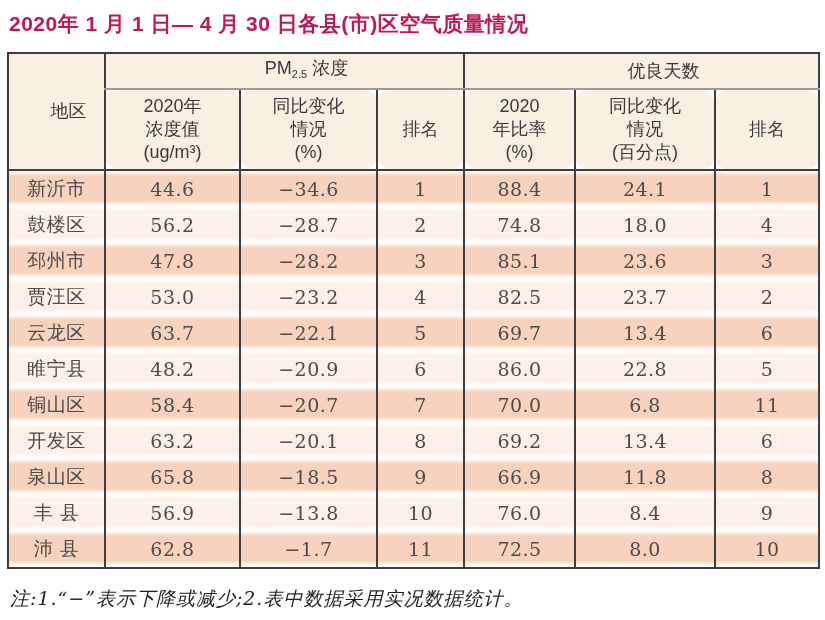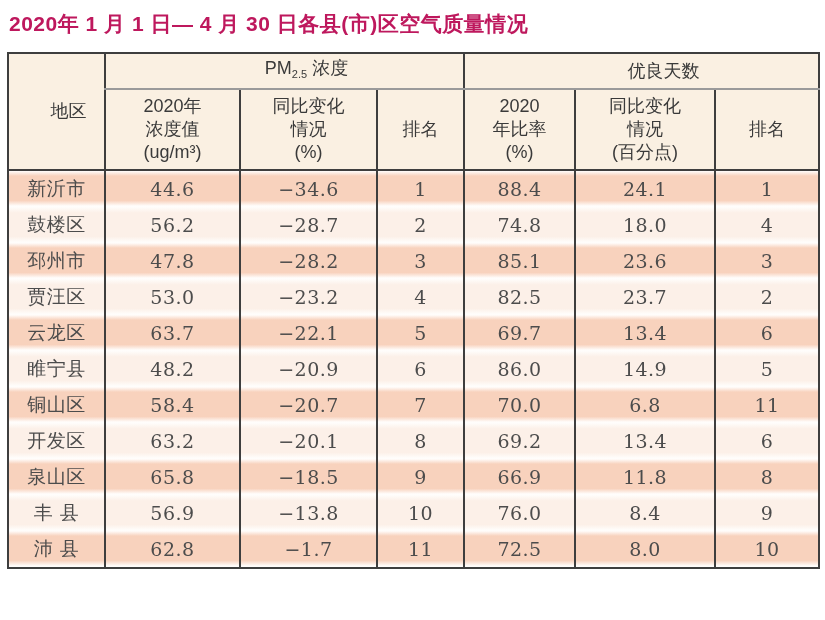--- a/index.html
+++ b/index.html
@@ -34,21 +34,21 @@
     padding:0;overflow:hidden;
   }
   .aq thead th{
     background:var(--header-bg);
     font-family:"Liberation Sans","DejaVu Sans",sans-serif;
     font-weight:400;font-size:18px;color:var(--text-head);
     line-height:23px;
   }
   .aq .group-row th{height:34px;}
   th.group-span{border-bottom:2px solid var(--border-gray);padding-left:44px;}
-  .aq .sub-row th{height:79px;border-bottom:2px solid var(--border-dark);}
+  .aq .sub-row th{height:79px;border-bottom:2px solid var(--border-dark);border-radius:15px;}
   th.region-head{border-bottom:2px solid var(--border-dark);font-size:19px;padding-left:24px;}
   .pm-sub{font-size:11px;vertical-align:-4px;}
   .aq tbody td{
     height:36px;font-size:19px;color:var(--text-data);
     font-family:"DejaVu Serif","Liberation Serif",serif;
     letter-spacing:0.5px;
   }
   tr.band-dark td{
     background:linear-gradient(180deg,var(--gap) 0%,var(--row-dark) 14%,var(--row-dark) 82%,var(--gap) 97%);
   }
@@ -155,21 +155,21 @@
         <td>69.7</td>
         <td>13.4</td>
         <td>6</td>
       </tr>
       <tr class="band-light">
         <td>睢宁县</td>
         <td>48.2</td>
         <td>−20.9</td>
         <td>6</td>
         <td>86.0</td>
-        <td>14.9</td>
+        <td>22.8</td>
         <td>5</td>
       </tr>
       <tr class="band-dark">
         <td>铜山区</td>
         <td>58.4</td>
         <td>−20.7</td>
         <td>7</td>
         <td>70.0</td>
         <td>6.8</td>
         <td>11</td>
@@ -206,14 +206,15 @@
         <td>62.8</td>
         <td>−1.7</td>
         <td>11</td>
         <td>72.5</td>
         <td>8.0</td>
         <td>10</td>
       </tr>
     </tbody>
   </table>
 
+  <div class="note">注:1.“−”表示下降或减少;2.表中数据采用实况数据统计。</div>
 
 </div>
 
 </body></html>

